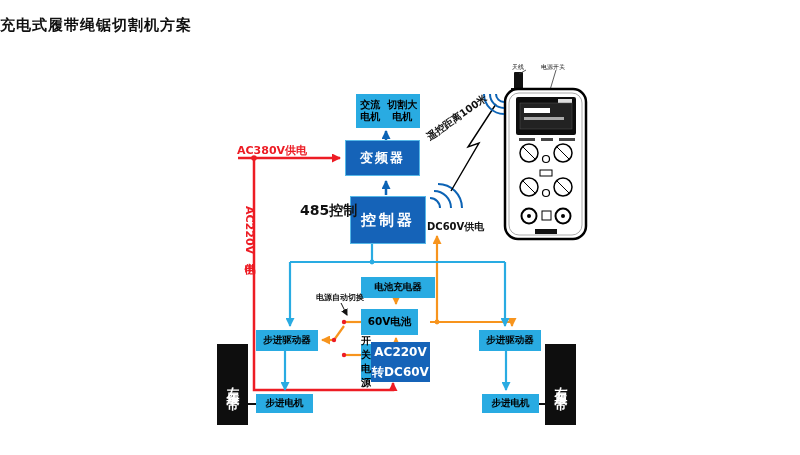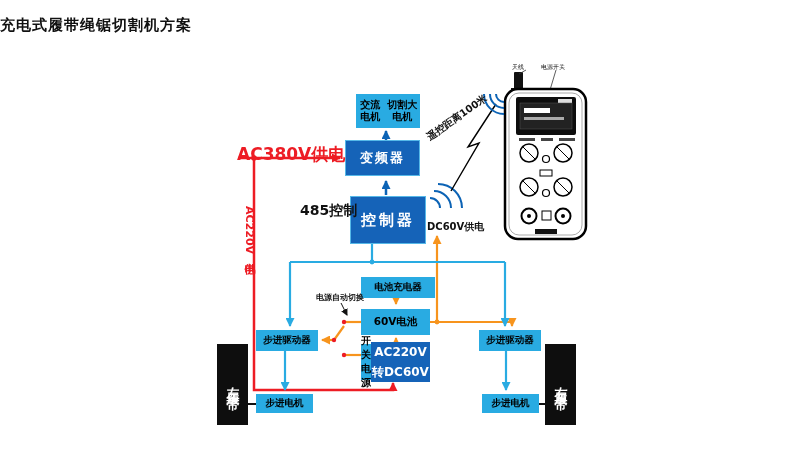--- a/index.html
+++ b/index.html
@@ -162,21 +162,21 @@
   </div>
 
   <div class="box cyan" style="left:361px;top:277px;width:74px;height:21px;font-size:9.5px">
     <span>电池充电器</span>
   </div>
 
   <div class="box blueb" style="left:350px;top:196px;width:76px;height:48px;font-size:15px;letter-spacing:3px">
     <span>控制器</span>
   </div>
 
-  <div class="box cyan" style="left:361px;top:309px;width:69px;height:26px;font-size:10.5px">
+  <div class="box cyan" style="left:361px;top:309px;width:57px;height:26px;font-size:10.5px">
     <span>60V电池</span>
   </div>
 
   <div class="box cyan" style="left:361px;top:344px;width:69px;height:36px;padding:0">
     <div class="psu-main">
       <span>开关电源</span>
     </div>
     <div class="psu-sub">AC220V转DC60V</div>
   </div>
 
@@ -197,21 +197,21 @@
   </div>
 
   <div class="box track" style="left:217px;top:344px;width:31px;height:81px;font-size:13px">
     <span class="vtext">左履带</span>
   </div>
 
   <div class="box track" style="left:545px;top:344px;width:31px;height:81px;font-size:13px">
     <span class="vtext">右履带</span>
   </div>
 
-  <div class="lbl red" style="left:237px;top:143px;font-size:17px">AC380V供电</div>
+  <div class="lbl red" style="left:237px;top:143px;font-size:11px">AC380V供电</div>
 
   <div class="lbl red vtext" style="left:241px;top:206px;font-size:11px">AC220V供电</div>
 
   <div class="lbl" style="left:300px;top:202px;font-size:14px">485控制</div>
 
   <div class="lbl" style="left:427px;top:220px;font-size:10px">DC60V供电</div>
 
   <div class="lbl" style="left:316px;top:292px;font-size:8px">电源自动切换</div>
 
   <div class="lbl rot" style="left:428px;top:131px;font-size:10px">遥控距离100米</div>

